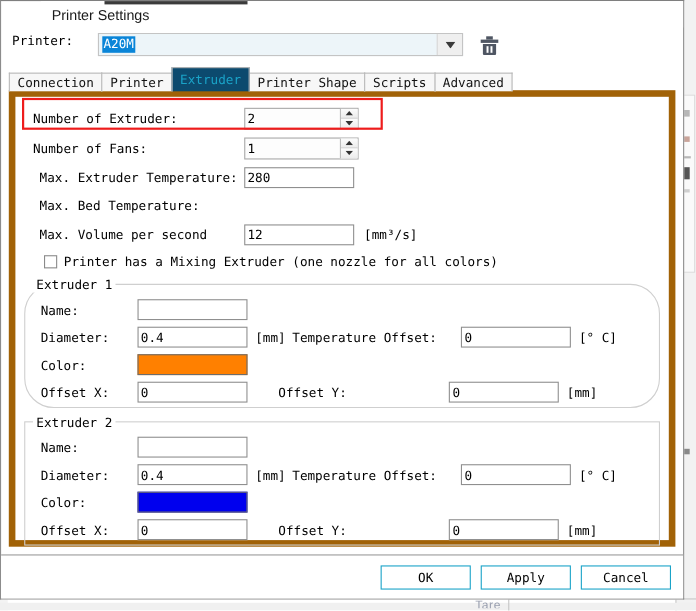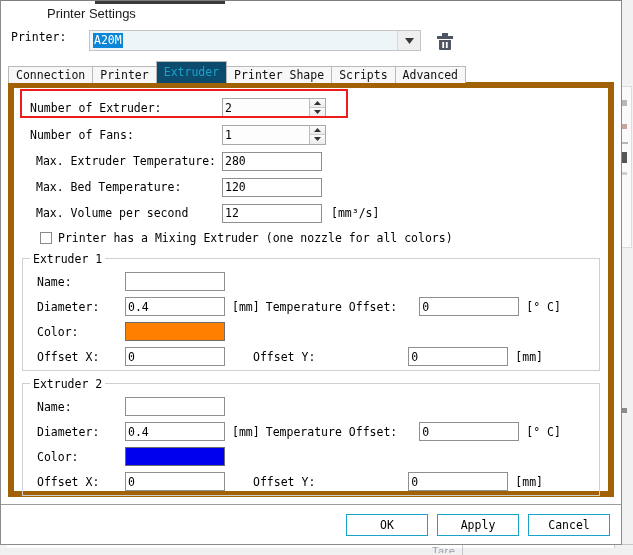--- a/index.html
+++ b/index.html
@@ -416,35 +416,34 @@
       </div>
     </div>
 
     <div class="frow" style="height:26px;padding-left:14px;">
       <span class="flabel" style="width:186px;">Max. Extruder Temperature:</span>
       <input class="tinput" style="width: 100px;" type="text" value="280">
     </div>
 
     <div class="frow" style="height:26px;padding-left:14px;">
       <span class="flabel" style="width:186px;">Max. Bed Temperature:</span>
-      <input class="tinput" style="width: 100px;" type="text" value="120">
     </div>
 
     <div class="frow" style="height:26px;padding-left:14px;">
       <span class="flabel" style="width:186px;">Max. Volume per second</span>
       <input class="tinput" style="width: 100px;" type="text" value="12">
       <span class="unit" style="margin-left:9px;">[mm³/s]</span>
     </div>
 
     <div class="frow" style="height:24px;padding-left:18px;">
       <span class="cbox"></span>
       <span class="flabel">Printer has a Mixing Extruder (one nozzle for all colors)</span>
     </div>
 
-    <div class="group" style="height:113px;">
+    <div class="group" style="height:113px;border-radius:27px;">
       <span class="group-title">Extruder 1</span>
 
       <div class="frow" style="height:25px;padding-left:6px;">
         <span class="flabel" style="width:88px;">Name:</span>
         <input class="tinput" style="width: 100px;" type="text" value="">
       </div>
 
       <div class="frow" style="height:25px;padding-left:6px;">
         <span class="flabel" style="width:88px;">Diameter:</span>
         <input class="tinput" style="width: 100px;" type="text" value="0.4">

